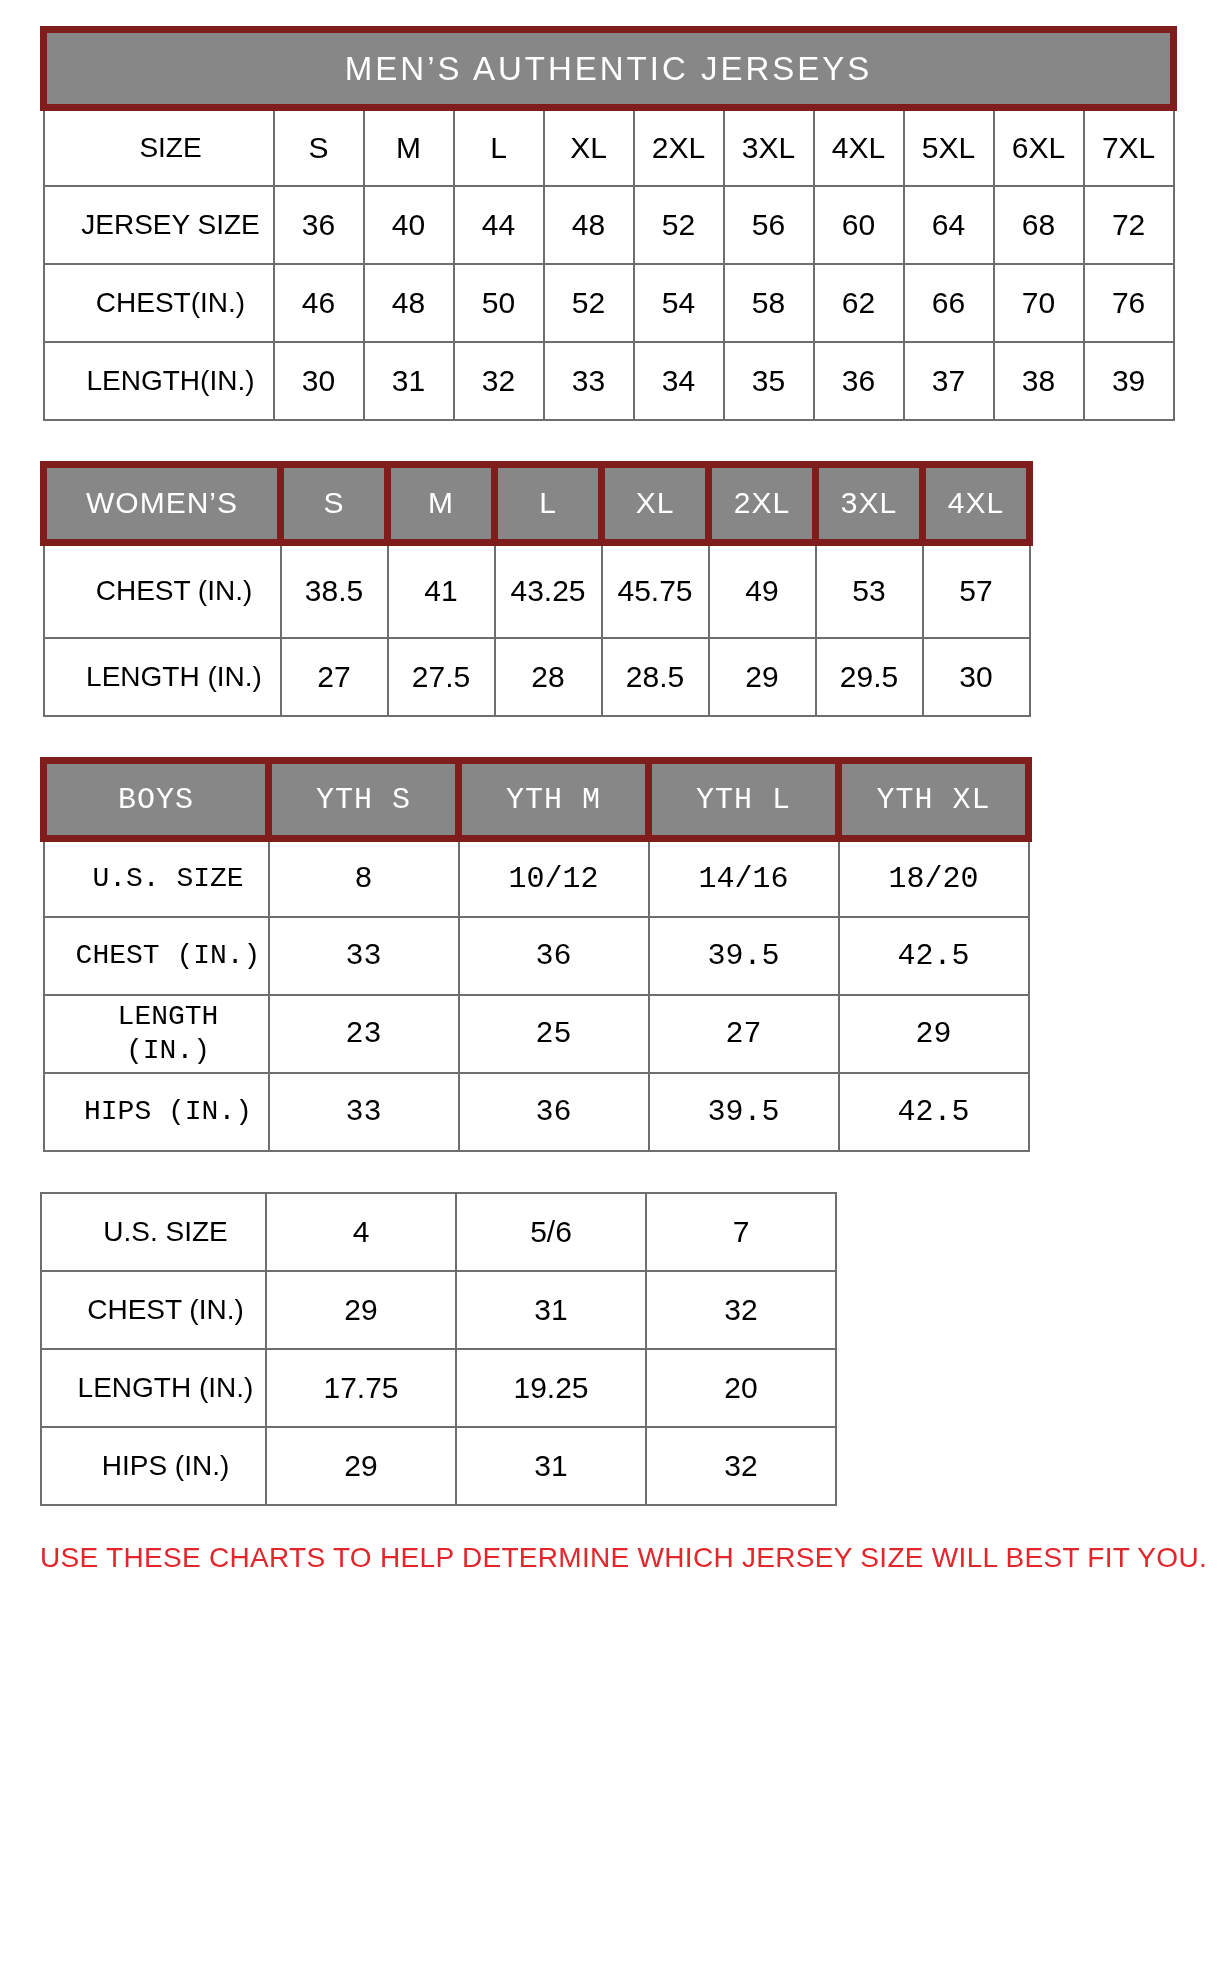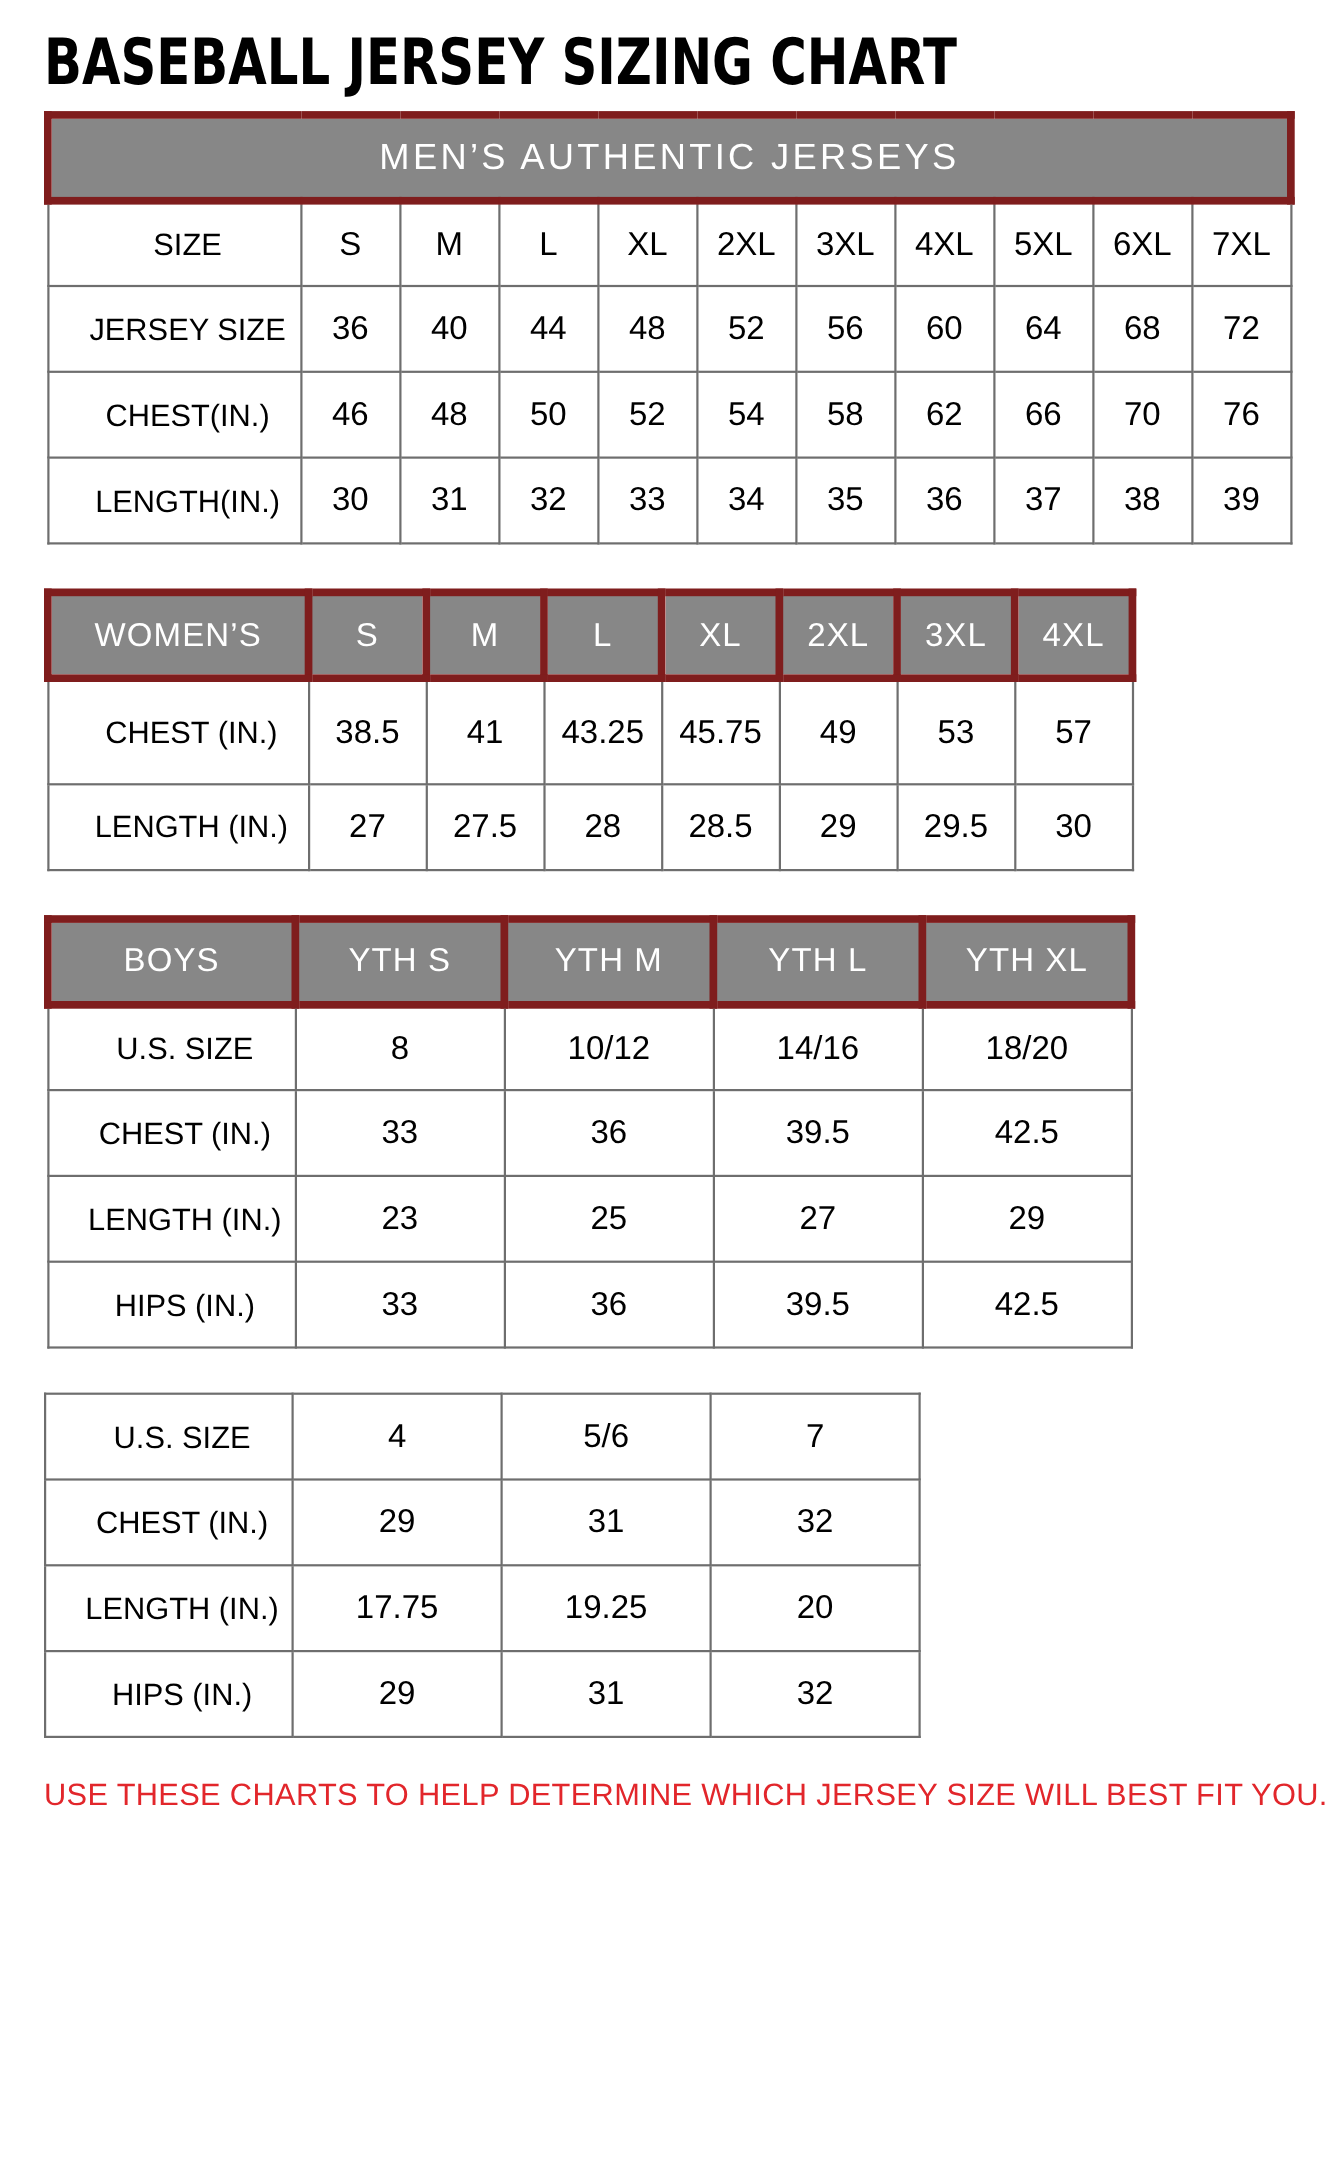--- a/index.html
+++ b/index.html
@@ -79,21 +79,20 @@
     letter-spacing:.3px;
     margin-top:-4px;
     white-space:nowrap;
   }
 </style>
 </head>
 <body>
 
 <div class="page" data-name="sizing-chart-page">
 
-  <h1 data-name="page-title"><span class="title-inner" data-name="page-title-text">BASEBALL JERSEY SIZING CHART</span></h1>
 
 
   <table class="tbl" data-name="mens-authentic-jerseys-table" style="width: 1130px;">
       <colgroup>
         <col style="width: 230px;">
         <col style="width: 90px;">
         <col style="width: 90px;">
         <col style="width: 90px;">
         <col style="width: 90px;">
         <col style="width: 90px;">
@@ -200,21 +199,21 @@
           <td class="body" data-name="cell-value">27.5</td>
           <td class="body" data-name="cell-value">28</td>
           <td class="body" data-name="cell-value">28.5</td>
           <td class="body" data-name="cell-value">29</td>
           <td class="body" data-name="cell-value">29.5</td>
           <td class="body" data-name="cell-value">30</td>
         </tr>
       </tbody>
     </table>
 
-  <table class="tbl" data-name="boys-table" style="width: 985px;">
+  <table class="tbl" data-name="boys-table" style="width: 985px; font-family: Liberation Mono, monospace;">
       <colgroup>
         <col style="width: 225px;">
         <col style="width: 190px;">
         <col style="width: 190px;">
         <col style="width: 190px;">
         <col style="width: 190px;">
       </colgroup>
       <tbody>
         <tr data-name="table-header-row">
           <td class="gray" data-name="table-title">BOYS</td>

